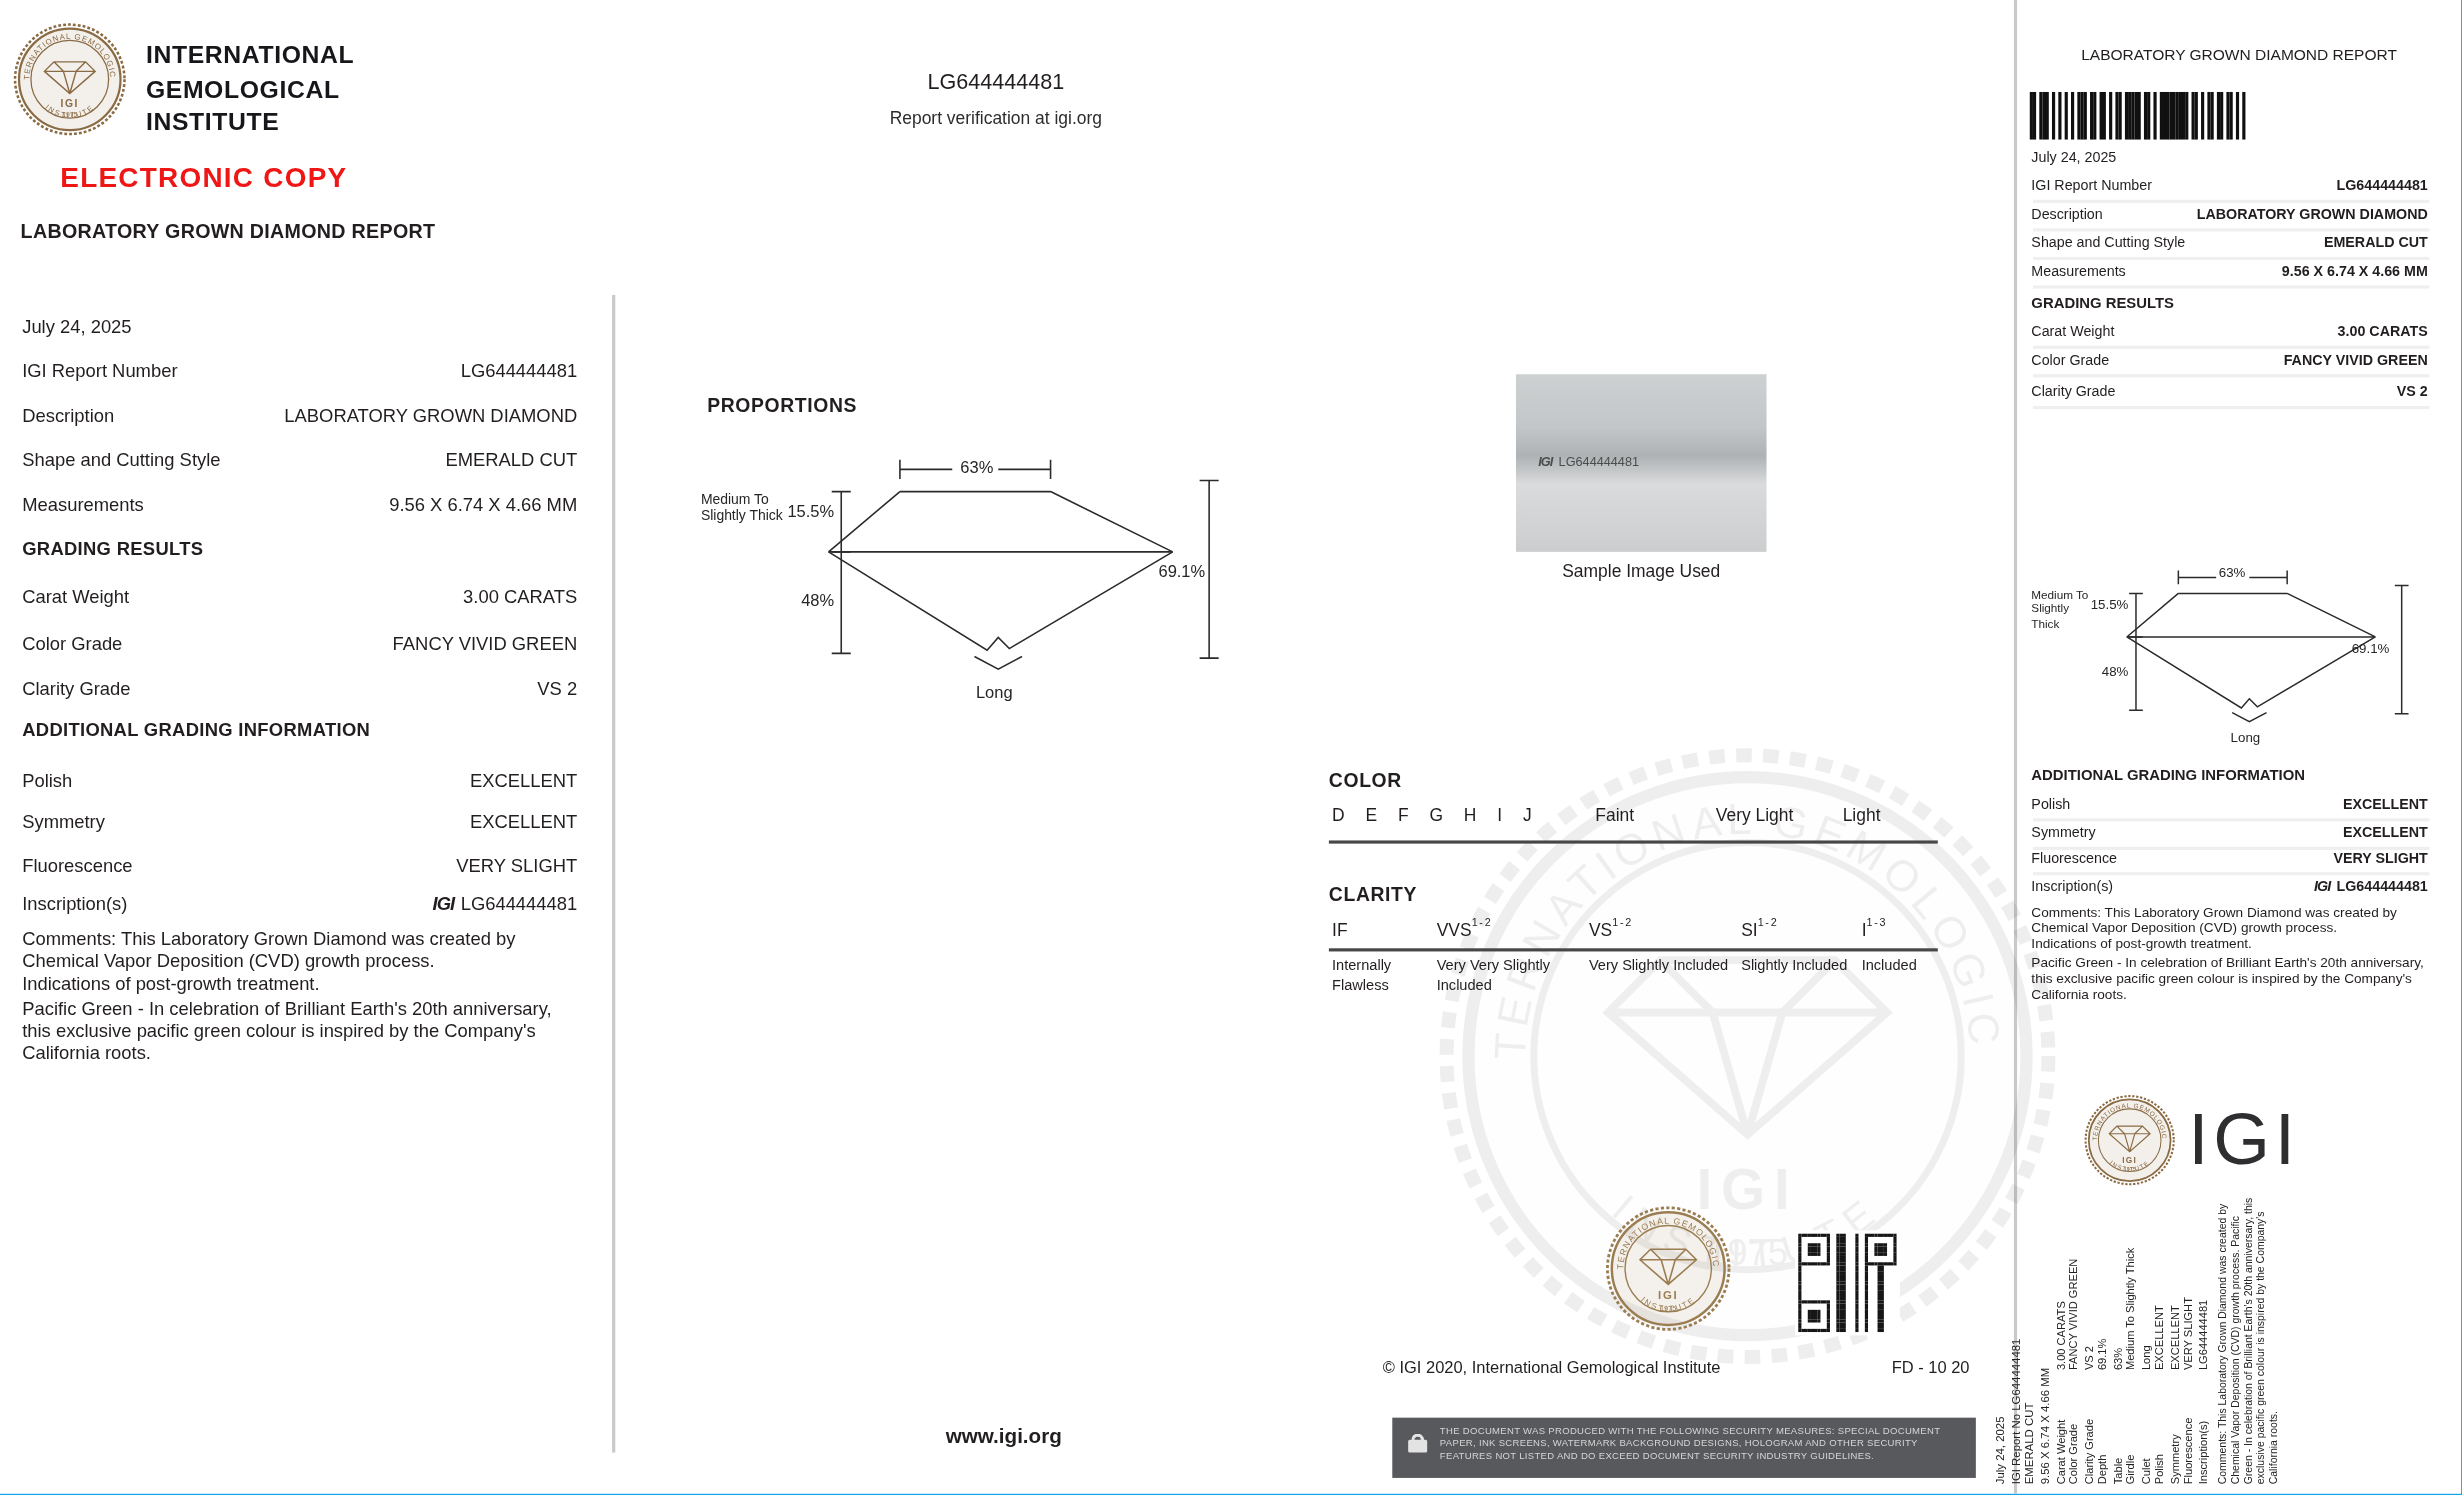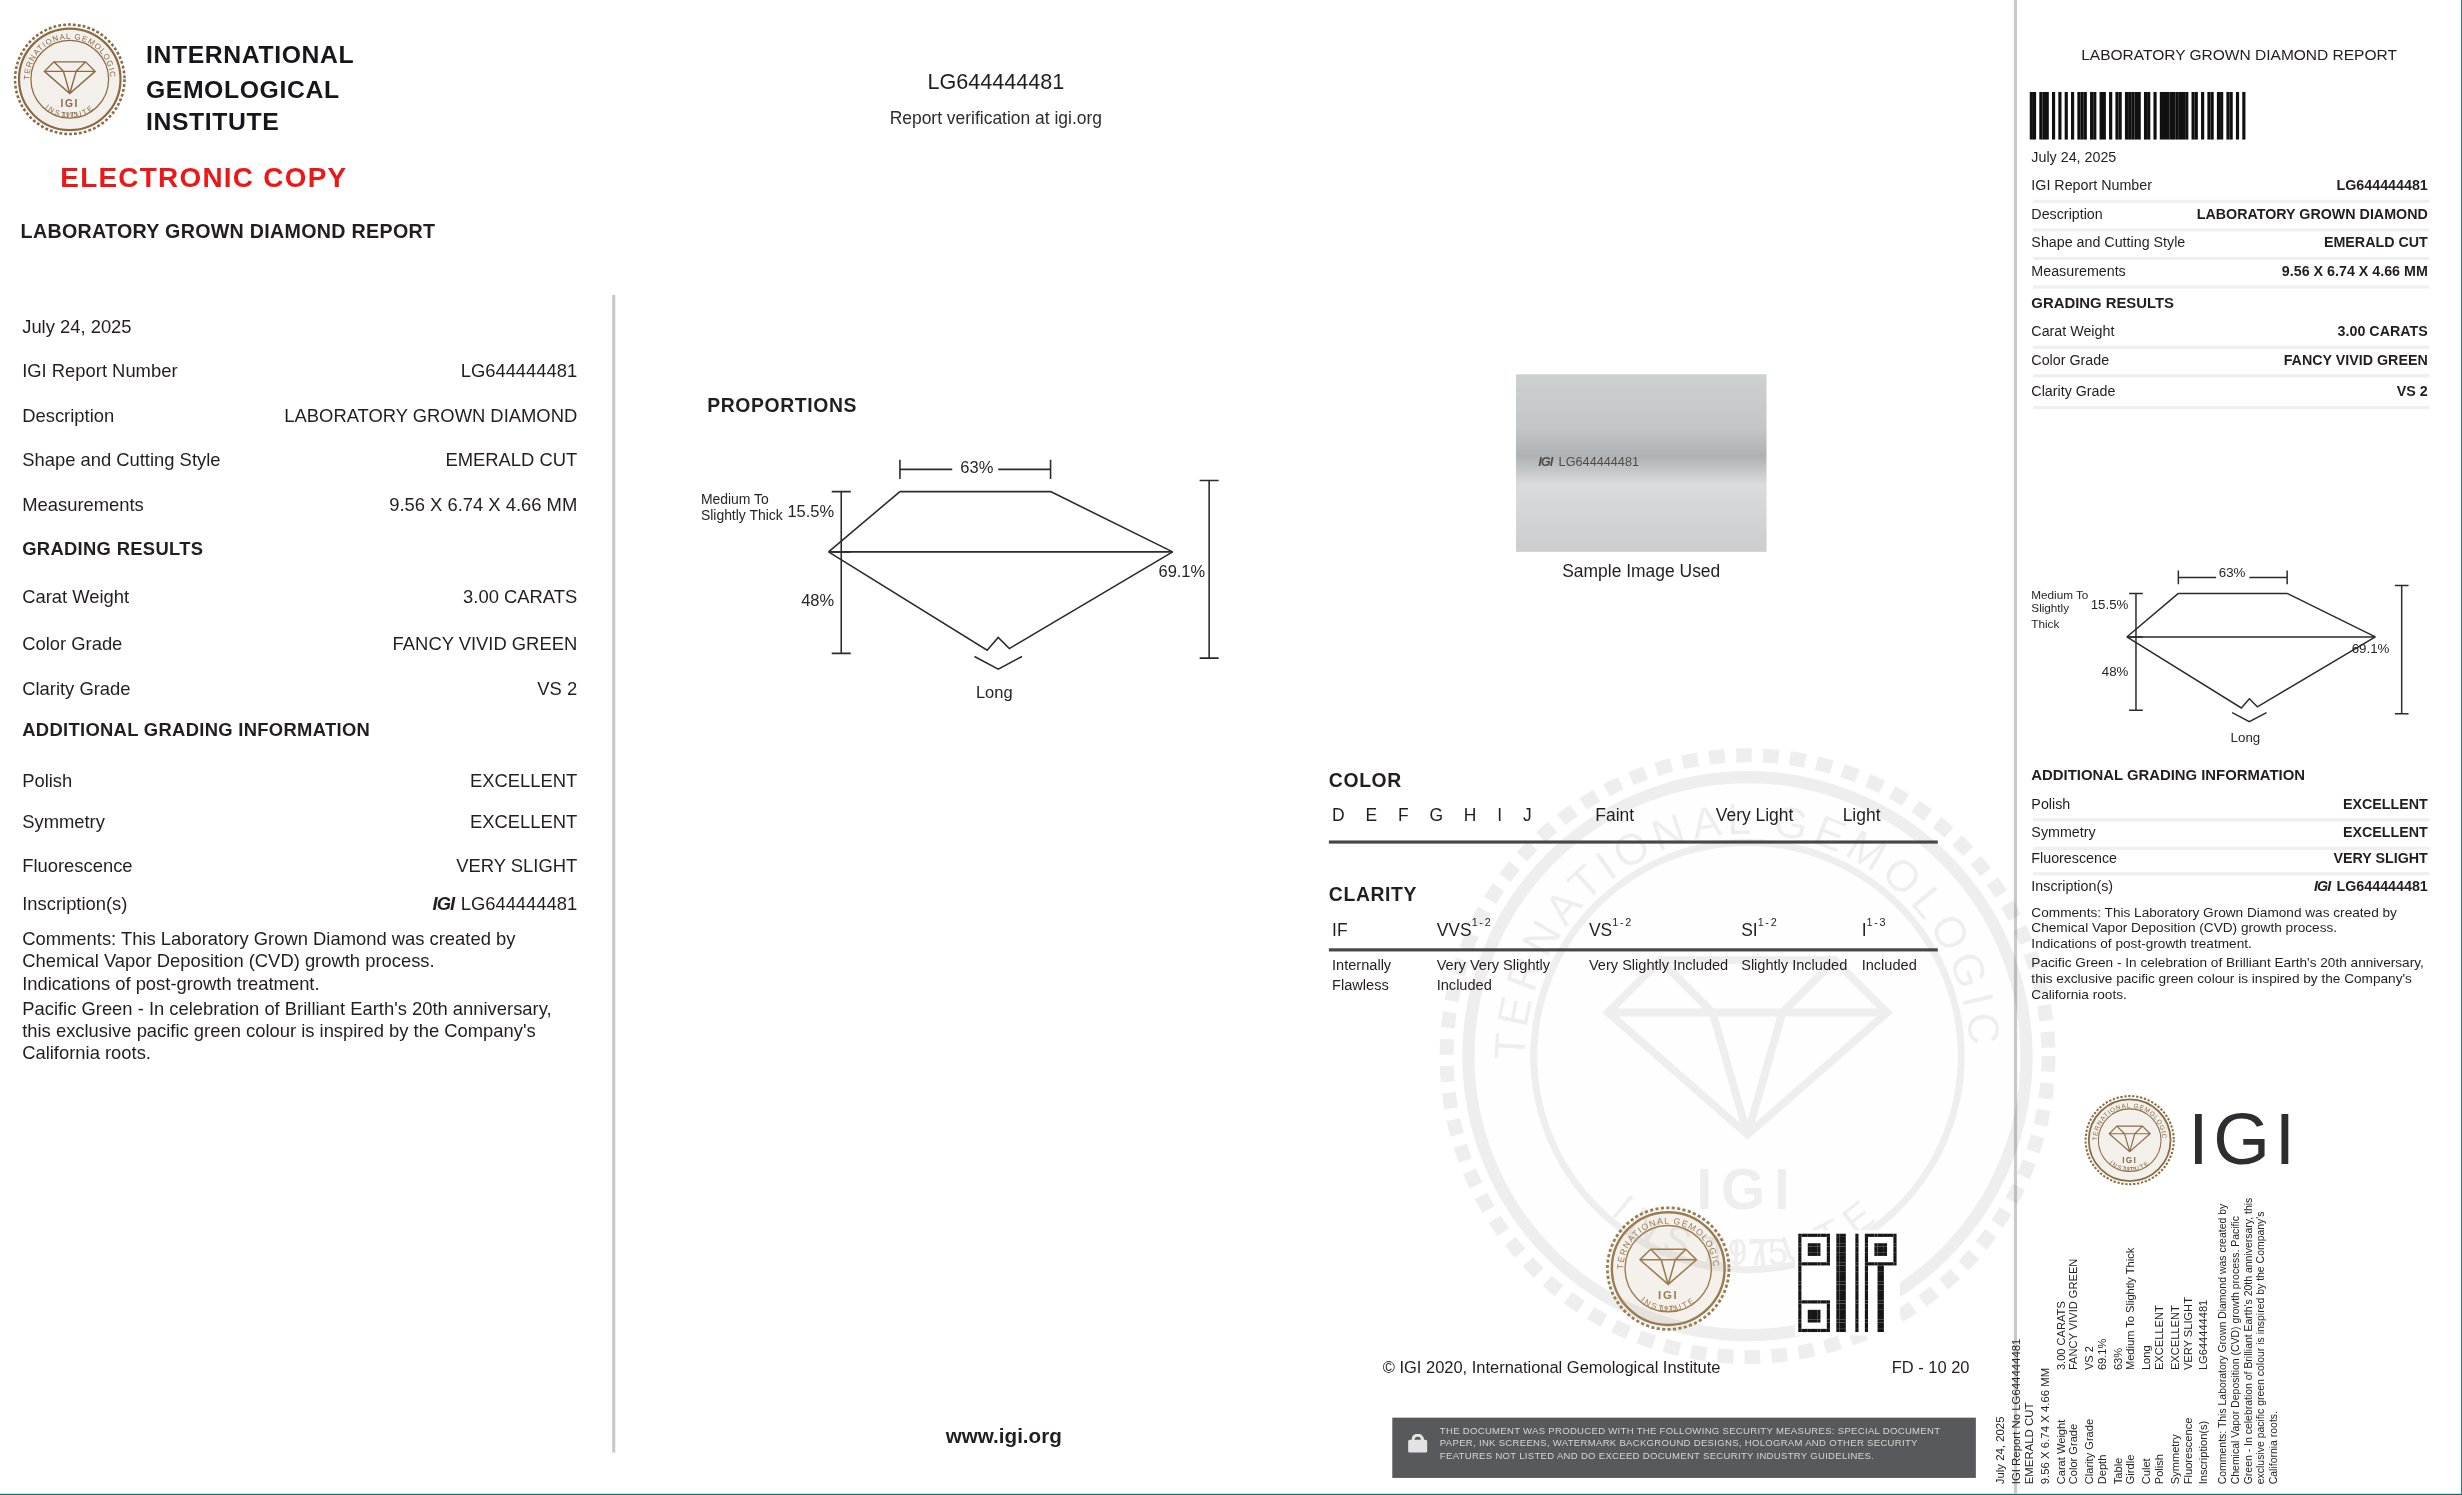--- a/index.html
+++ b/index.html
@@ -1,16 +1,16 @@
 <!DOCTYPE html>
 <html style="font-size:8px"><head>
 <meta charset="utf-8">
 <style>
   html,body{margin:0;padding:0;background:#fff;}
-  #viewport{width:2462px;height:1495px;overflow:hidden;background:#0f766e;}
+  #viewport{width:2462px;height:1495px;overflow:hidden;background:#0ea5e9;}
   #scaler{width:776px;height:471px;transform:scale(3.17152);transform-origin:0 0;}
   #stage{position:relative;width:776px;height:471px;background:#fff;
          font-family:"Liberation Sans","DejaVu Sans",sans-serif;color:#221e1f;}
   .vline{position:absolute;width:0.5px;background:#c9c9c7;}
 
   
   .seal-svg{position:absolute;}
   .org{position:absolute;}
   .org div{font-size:7.8px;font-weight:bold;line-height:10.6px;letter-spacing:0.2px;color:#17161a;}
   .ecopy{position:absolute;font-size:8.8px;font-weight:bold;letter-spacing:0.4px;color:#ef1616;}

